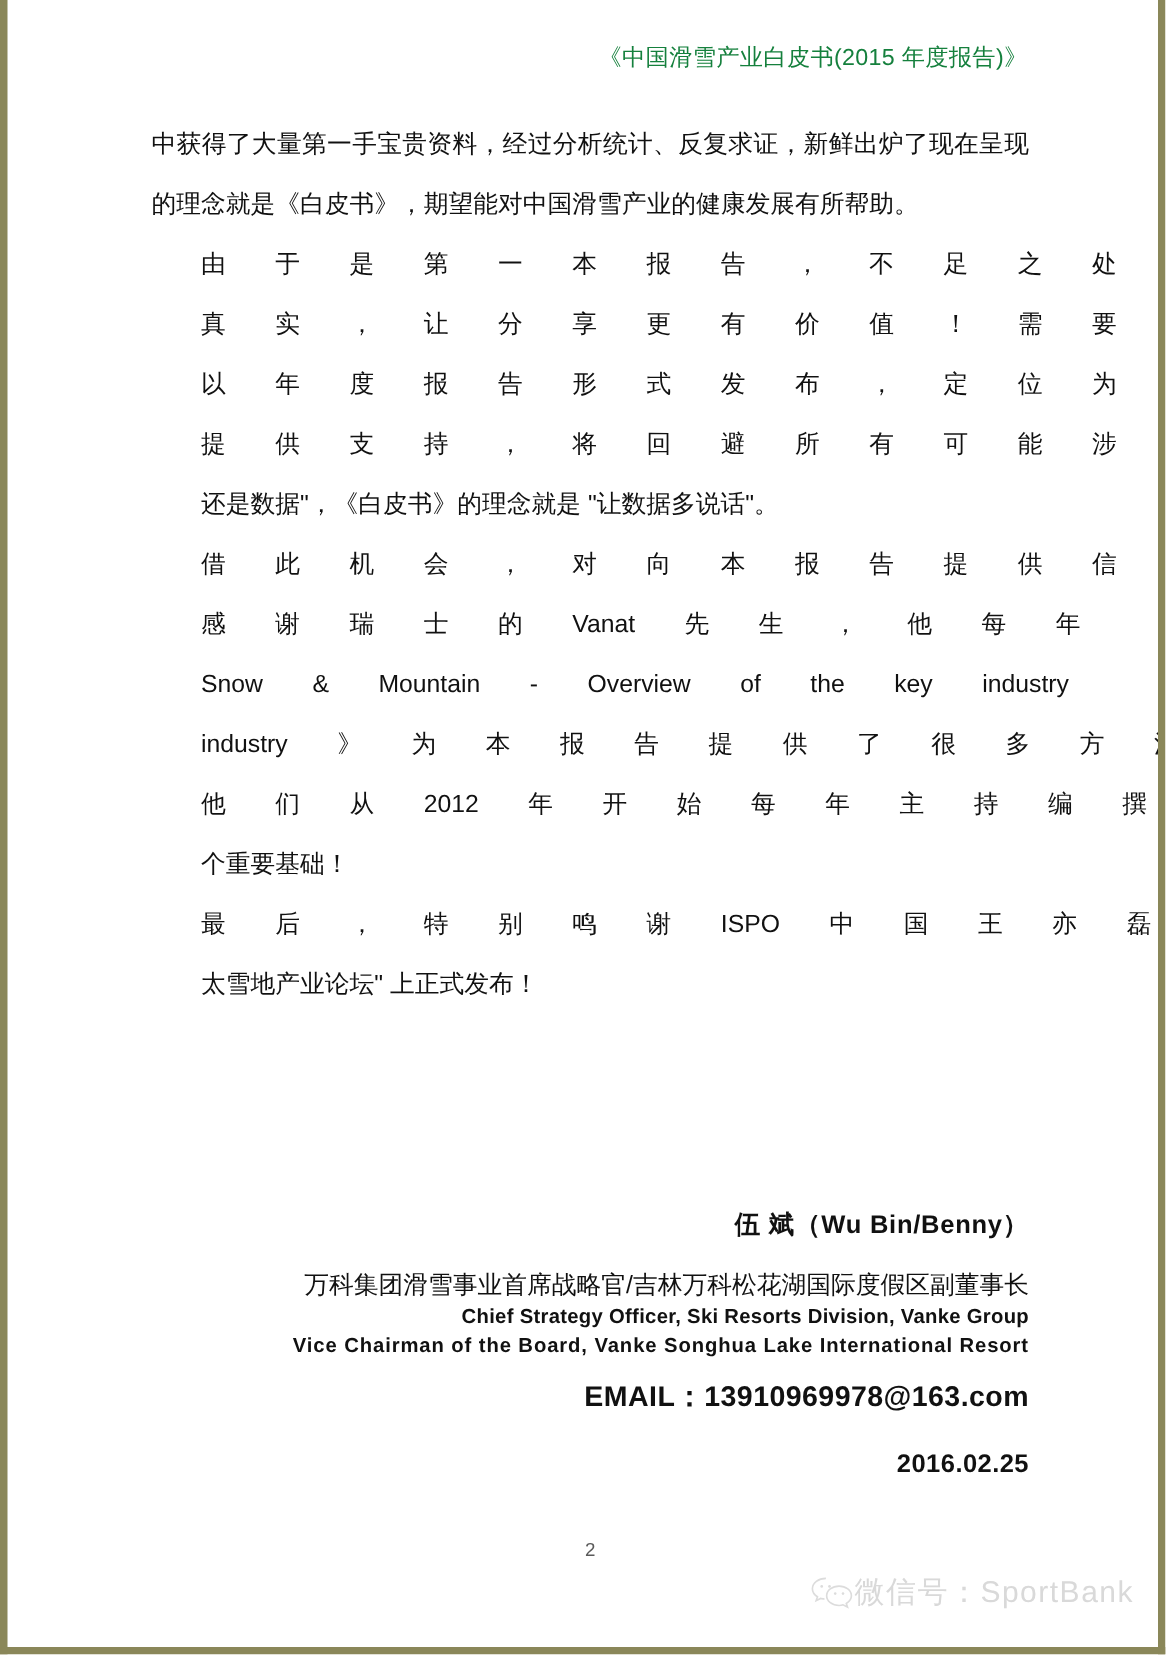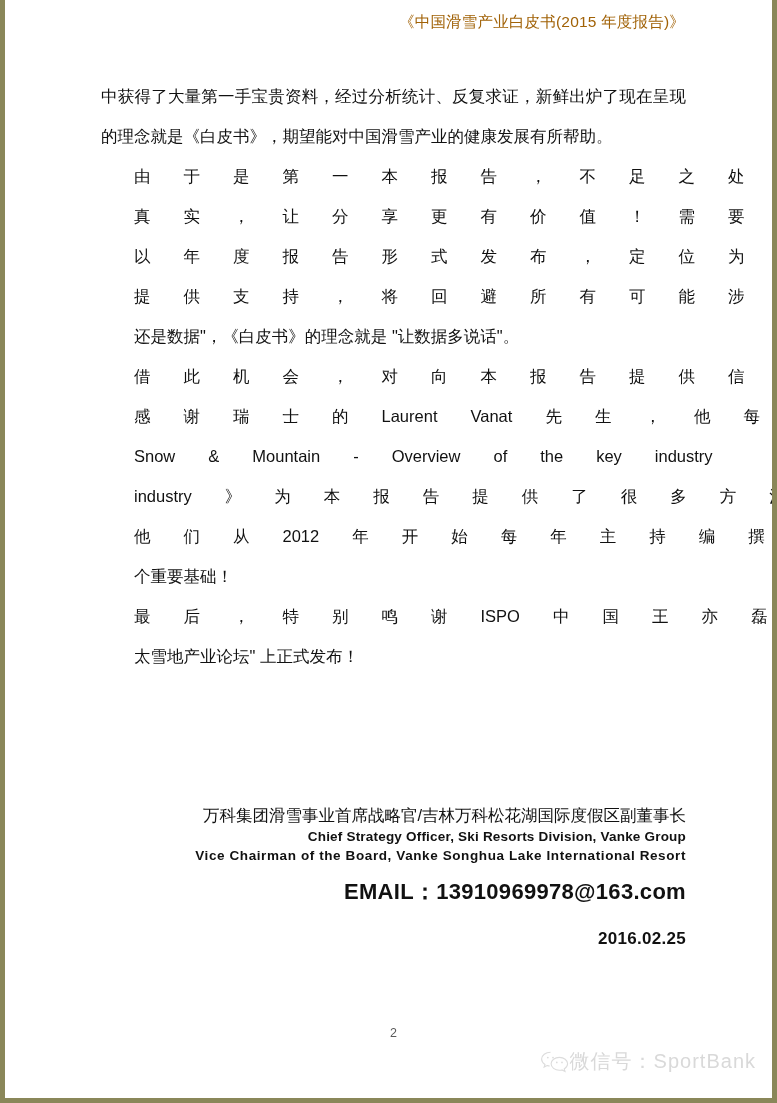--- a/index.html
+++ b/index.html
@@ -23,24 +23,24 @@
   }
   .content {
     position: absolute;
     left: 0;
     top: 0;
     width: 777px;
     height: 1103px;
   }
   .header {
     position: absolute;
-    top: 12px;
+    top: 28px;
     right: 97px;
     font-size: 15.5px;
-    color: #a16207;
+    color: #15803d;
     letter-spacing: 0.2px;
     white-space: nowrap;
   }
 
   .body-text {
     position: absolute;
     left: 96px;
     top: 76px;
     width: 585px;
     font-size: 16.5px;
@@ -91,21 +91,21 @@
     font-size: 13.5px;
     font-weight: bold;
     letter-spacing: 0.2px;
     margin-bottom: 4px;
   }
   .sig-title-en2 {
     letter-spacing: 0.6px;
     margin-bottom: 14px;
   }
   .sig-email {
-    font-size: 22px;
+    font-size: 19px;
     font-weight: bold;
     letter-spacing: 0.3px;
     margin-bottom: 22px;
   }
   .sig-date {
     font-size: 17px;
     font-weight: bold;
     letter-spacing: 0.3px;
     text-align: right;
   }
@@ -270,21 +270,20 @@
             <span>供</span>
             <span>信</span>
             <span>息</span>
           </span>
         <span class="line justify">
             <span>感</span>
             <span>谢</span>
             <span>瑞</span>
             <span>士</span>
             <span>的</span>
-            <span>Laurent</span>
             <span>Vanat</span>
             <span>先</span>
             <span>生</span>
             <span>，</span>
             <span>他</span>
             <span>每</span>
             <span>年</span>
           </span>
         <span class="line justify">
             <span>Snow</span>
@@ -345,20 +344,21 @@
             <span>王</span>
             <span>亦</span>
             <span>磊</span>
             <span>先</span>
           </span>
         <span class="line">太雪地产业论坛" 上正式发布！</span>
       </p>
     </div>
 
     <div class="sig">
+      <div class="sig-name">伍 斌（Wu Bin/Benny）</div>
       <div class="sig-title-cn">万科集团滑雪事业首席战略官/吉林万科松花湖国际度假区副董事长</div>
       <div class="sig-title-en1">Chief Strategy Officer, Ski Resorts Division, Vanke Group</div>
       <div class="sig-title-en2">Vice Chairman of the Board, Vanke Songhua Lake International Resort</div>
       <div class="sig-email">EMAIL：13910969978@163.com</div>
       <div class="sig-date">2016.02.25</div>
     </div>
 
     <div class="page-number">2</div>
 
     <div class="watermark">

